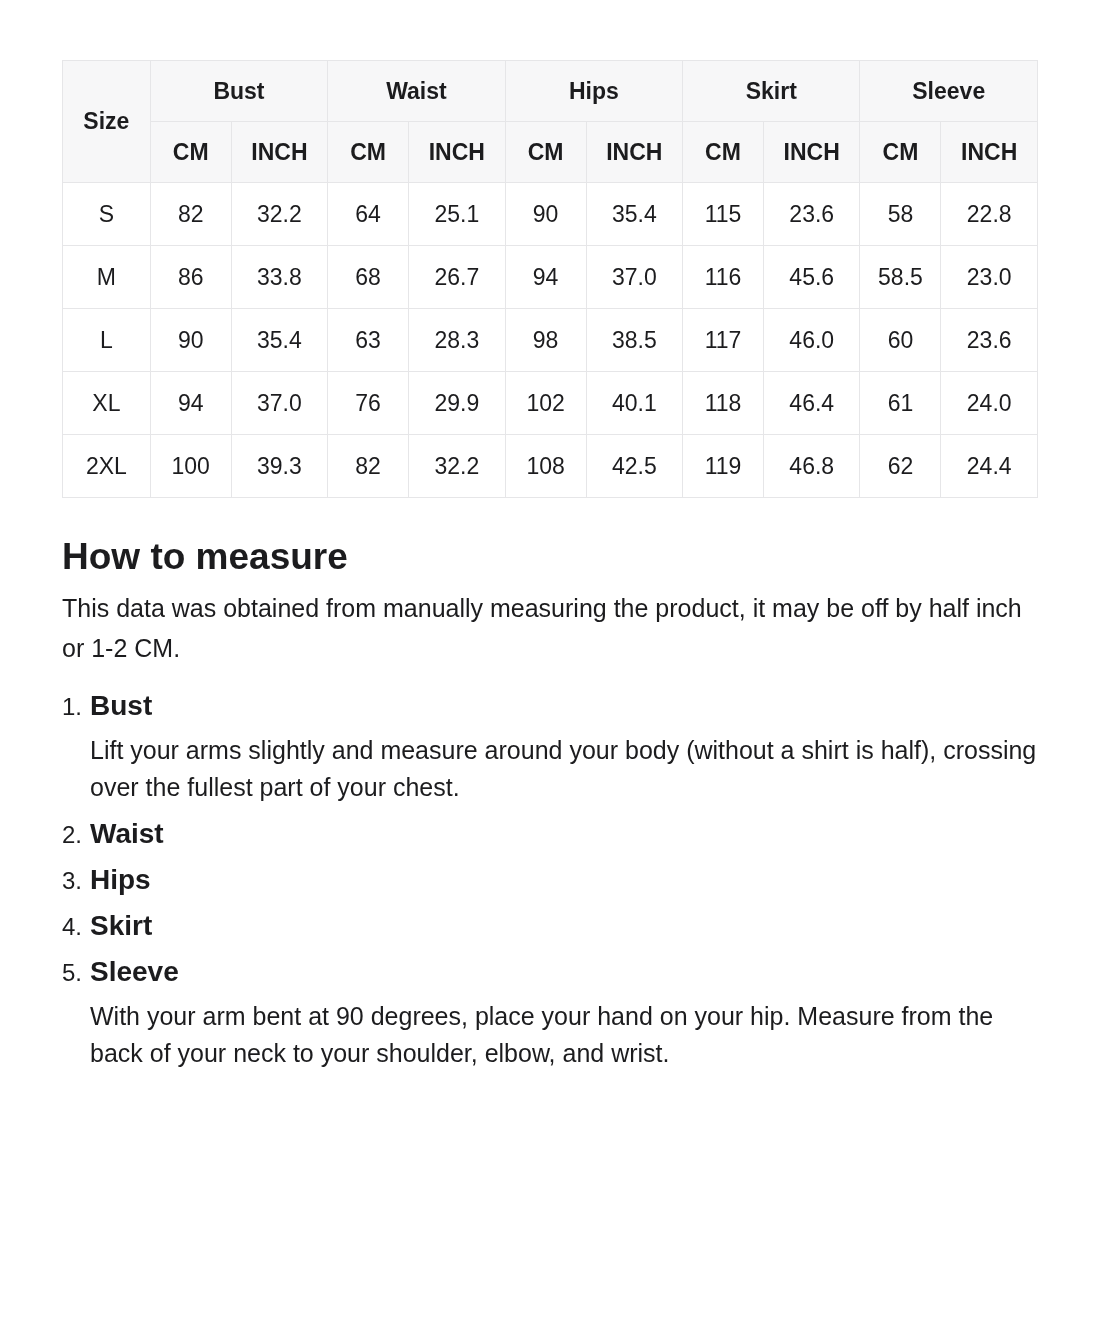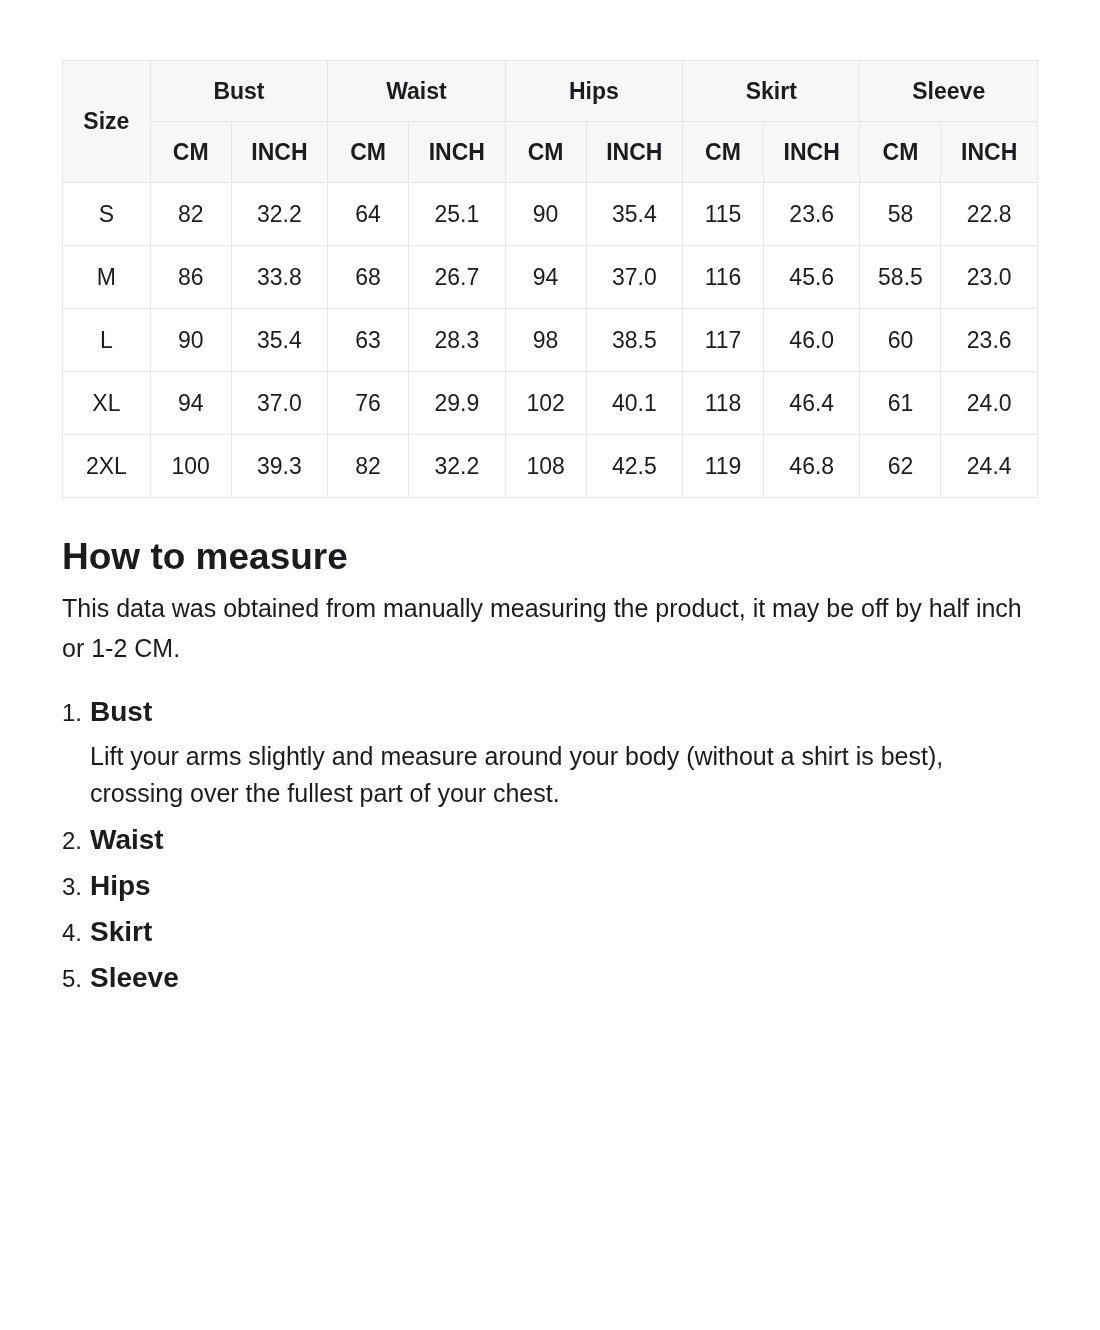--- a/index.html
+++ b/index.html
@@ -50,21 +50,21 @@
   
   h2.htm-title{
     font-size:37px;
     font-weight:700;
     line-height:42px;
     margin:38px 0 10px 0;
   }
   p.htm-intro{
     font-size:25px;
     line-height:40px;
-    margin:0 0 24px 0;
+    margin:0 0 18px 0;
     max-width:980px;
   }
   .steps{margin:0;padding:0;list-style:none;}
   .step-head{
     display:flex;
     align-items:baseline;
     margin:0 0 6px 0;
   }
   .step-num{
     flex:0 0 28px;
@@ -195,21 +195,21 @@
 
 <h2 class="htm-title">How to measure</h2>
 <p class="htm-intro">This data was obtained from manually measuring the product, it may be off by half inch or 1-2 CM.</p>
 
 <div class="steps">
   <div class="step">
     <div class="step-head">
       <span class="step-num">1.</span>
       <h3 class="step-title">Bust</h3>
     </div>
-    <p class="step-desc">Lift your arms slightly and measure around your body (without a shirt is best), crossing over the fullest part of your chest.</p>
+    <p class="step-desc">Lift your arms slightly and measure around your body (without a shirt is half), crossing over the fullest part of your chest.</p>
   </div>
   <div class="step">
     <div class="step-head">
       <span class="step-num">2.</span>
       <h3 class="step-title">Waist</h3>
     </div>
   </div>
   <div class="step">
     <div class="step-head">
       <span class="step-num">3.</span>
@@ -220,14 +220,15 @@
     <div class="step-head">
       <span class="step-num">4.</span>
       <h3 class="step-title">Skirt</h3>
     </div>
   </div>
   <div class="step">
     <div class="step-head">
       <span class="step-num">5.</span>
       <h3 class="step-title">Sleeve</h3>
     </div>
+    <p class="step-desc">With your arm bent at 90 degrees, place your hand on your hip. Measure from the back of your neck to your shoulder, elbow, and wrist.</p>
   </div>
 </div>
 
 </body></html>

